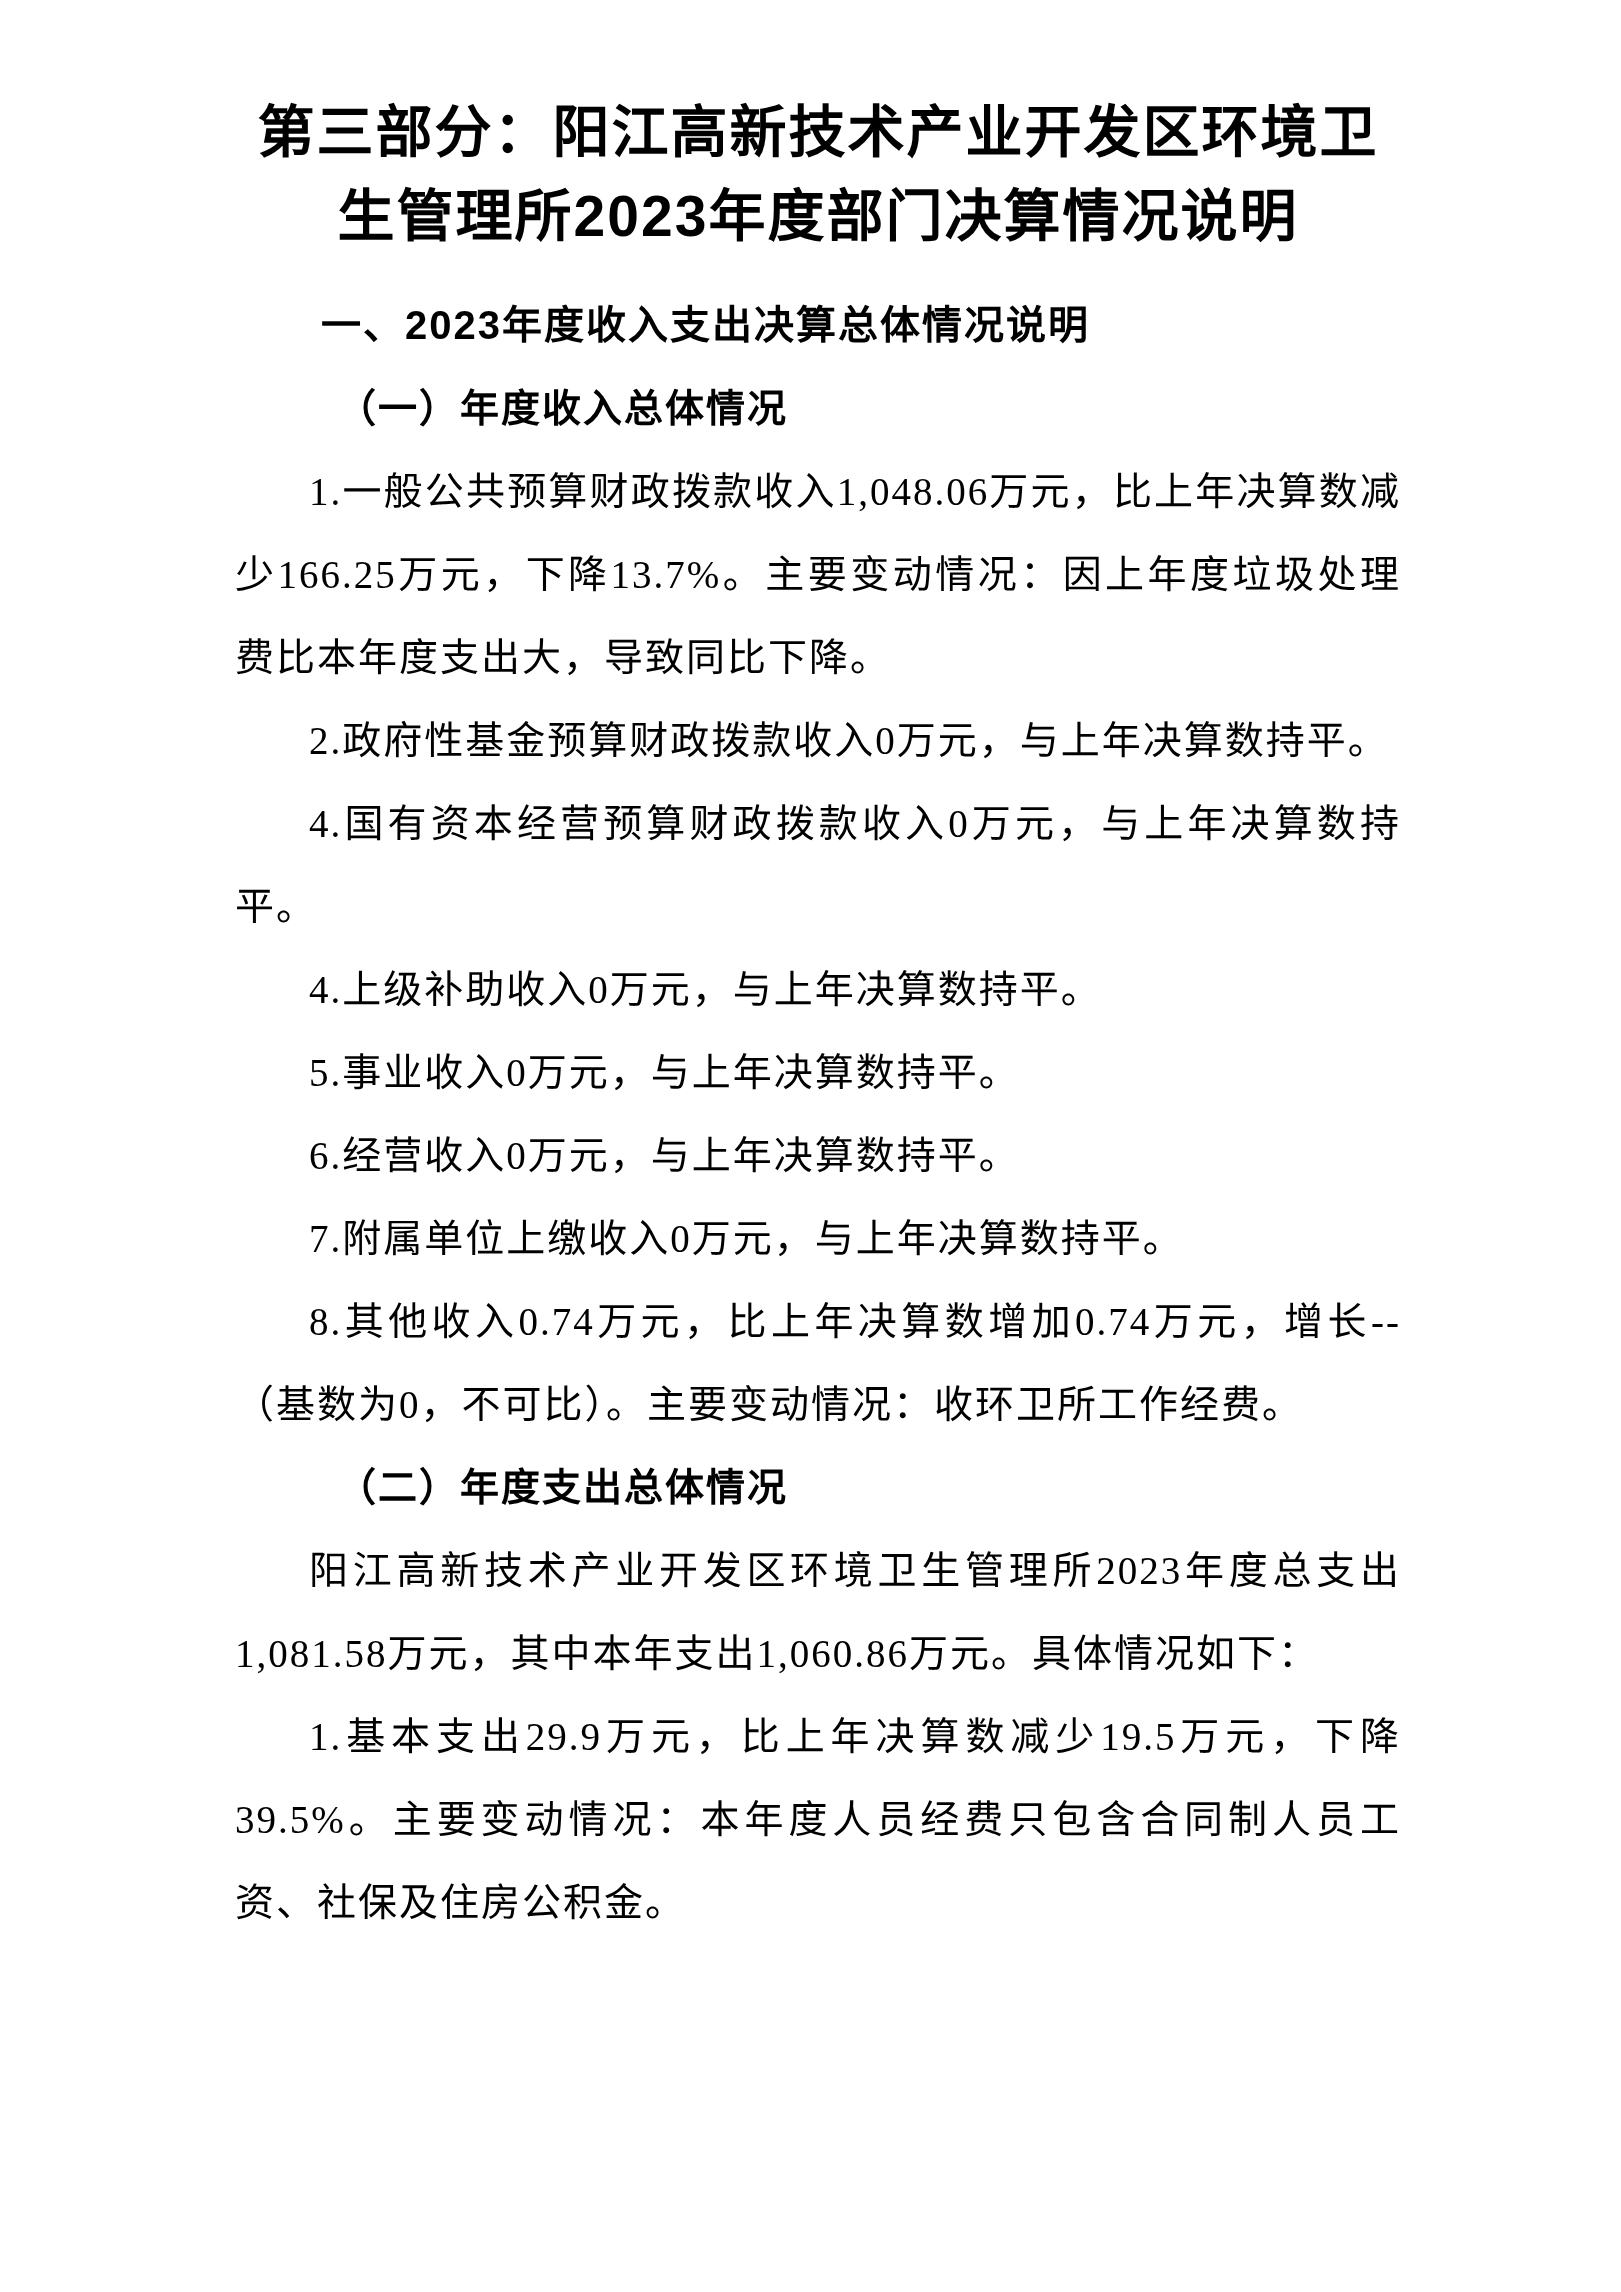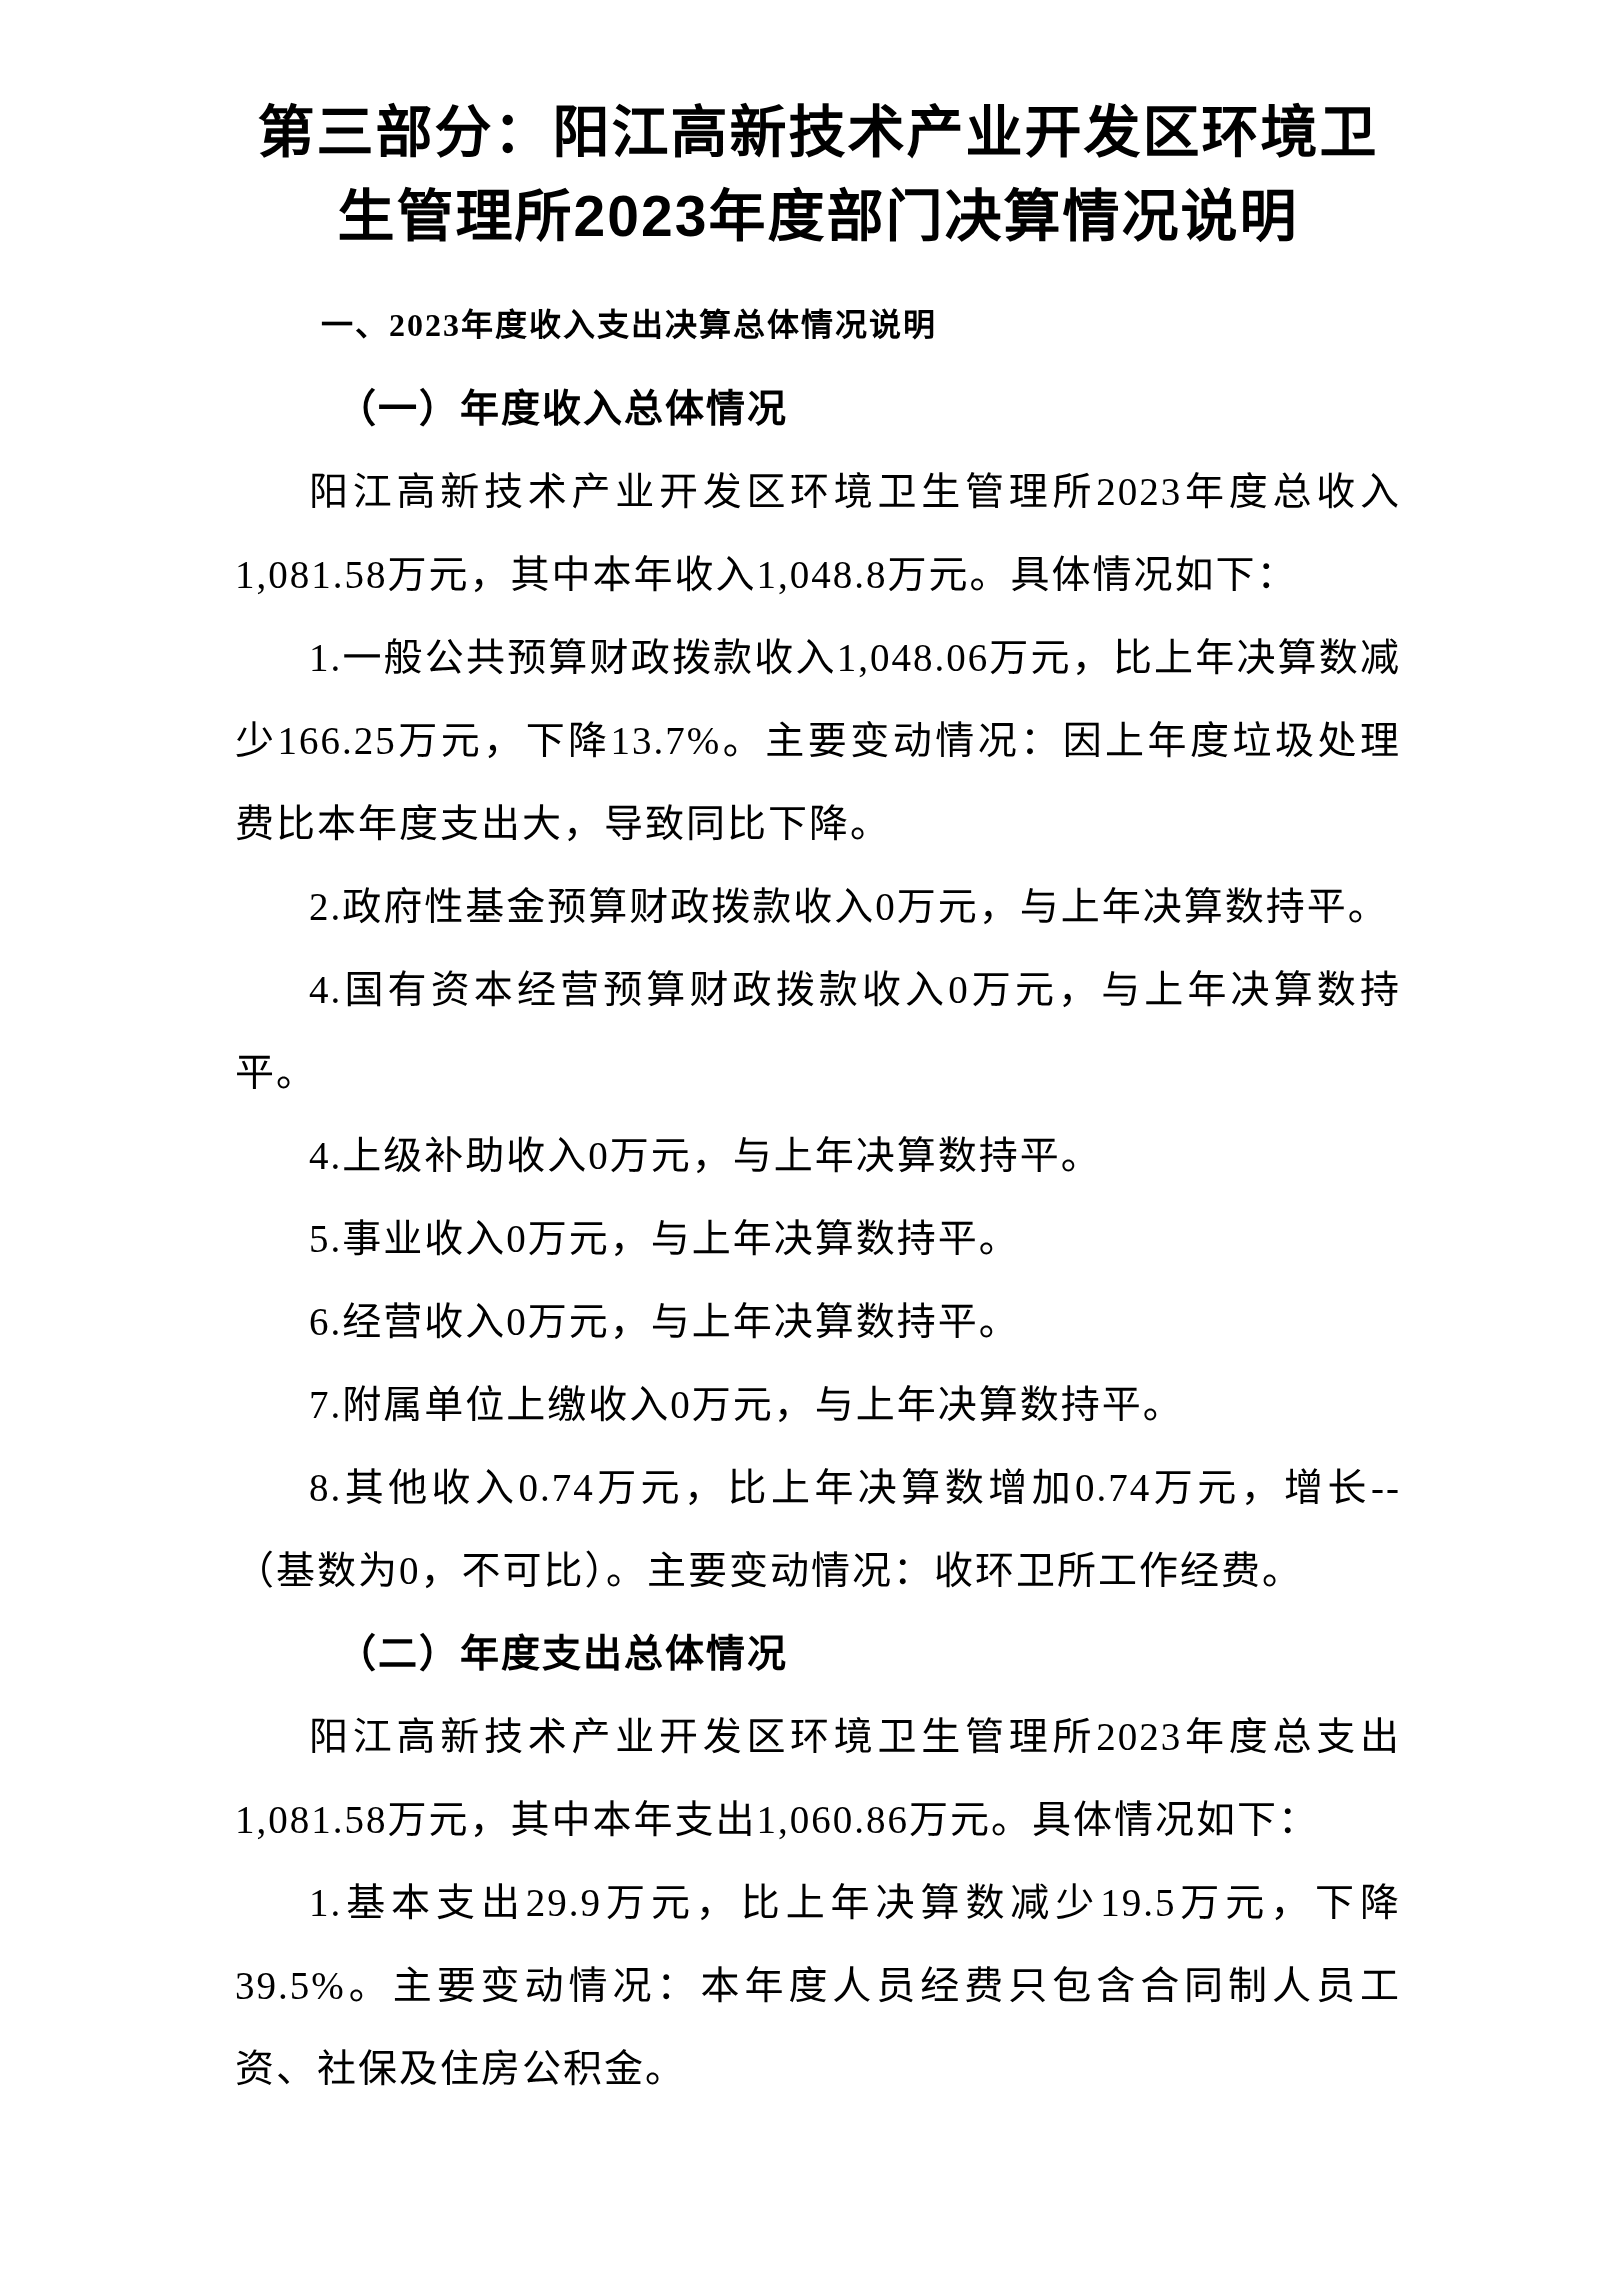--- a/index.html
+++ b/index.html
@@ -28,23 +28,23 @@
     font-family: "Liberation Sans", sans-serif;
     font-weight: bold;
     font-size: 57px;
     line-height: 84px;
     letter-spacing: 2px;
     text-align: center;
     color: #000000;
   }
   .h-section {
     margin: 25.5px 0 0 0;
-    font-family: Liberation Serif, serif;
+    font-family: Liberation Sans, sans-serif;
     font-weight: bold;
-    font-size: 32px;
+    font-size: 40px;
     line-height: 83px;
     letter-spacing: 2px;
     text-indent: 86px;
     color: #000000;
   }
   .h-sub {
     margin: 0;
     font-family: "Liberation Sans", sans-serif;
     font-weight: bold;
     font-size: 39px;
@@ -81,21 +81,20 @@
 
 <div class="page">
   <div class="content">
 
     <h1 class="doc-title">第三部分：阳江高新技术产业开发区环境卫生管理所2023年度部门决算情况说明</h1>
 
     <h2 class="h-section">一、2023年度收入支出决算总体情况说明</h2>
 
     <h3 class="h-sub">（一）年度收入总体情况</h3>
 
-    <p class="para">阳江高新技术产业开发区环境卫生管理所2023年度总收入1,081.58万元，其中本年收入1,048.8万元。具体情况如下：</p>
 
     <p class="para">1.一般公共预算财政拨款收入1,048.06万元，比上年决算数减少166.25万元，下降13.7%。主要变动情况：因上年度垃圾处理费比本年度支出大，导致同比下降。</p>
 
     <p class="para">2.政府性基金预算财政拨款收入0万元，与上年决算数持平。</p>
 
     <p class="para">4.国有资本经营预算财政拨款收入0万元，与上年决算数持平。</p>
 
     <p class="para">4.上级补助收入0万元，与上年决算数持平。</p>
 
     <p class="para">5.事业收入0万元，与上年决算数持平。</p>

